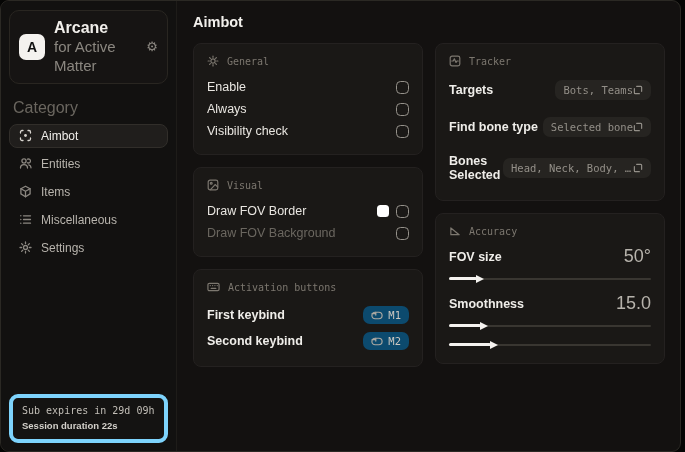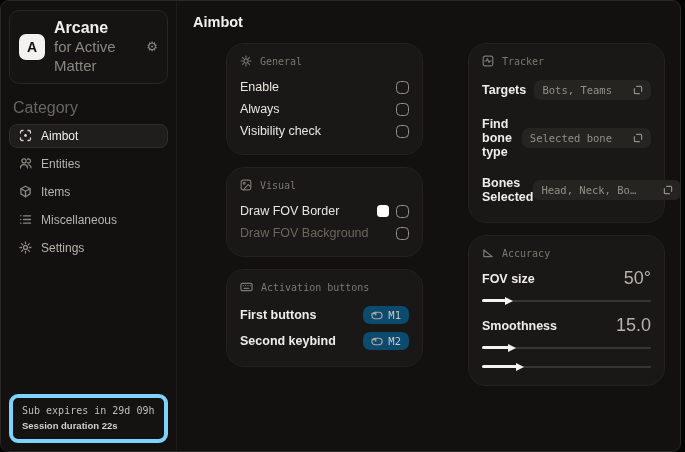--- a/index.html
+++ b/index.html
@@ -28,36 +28,36 @@
   .nav-item.sel svg { stroke:#d8d5cf; }
   .side-foot { margin-top:auto; background:#141312; border:4px solid #7dd3fc; border-radius:9px;
                padding:7px 9px 8px; }
   .foot-l1 { font-family:"DejaVu Sans Mono", monospace; font-size:10px; color:#c3bfb8; }
   .foot-l2 { font-size:9.5px; font-weight:bold; color:#d3d0ca; margin-top:4px; }
   
   .main { flex:1; padding:13px 15px 0 16px; }
   .page-title { font-size:14.5px; font-weight:bold; color:#f2f0ec; margin-bottom:13px; }
   .cols { display:flex; gap:12px; align-items:flex-start; }
   .col { flex:1; display:flex; flex-direction:column; gap:12px; min-width:0; }
-  .panel { background:#1a1816; border:1px solid #242120; border-radius:18px; padding:11px 13px 12px;margin-left:33px; }
+  .panel { background:#1a1816; border:1px solid #242120; border-radius:8px; padding:11px 13px 12px; }
   .p-head { display:flex; align-items:center; gap:8px; margin-bottom:9px;
             font-family:"DejaVu Sans Mono", monospace; font-size:10px; color:#7c776f; }
   .p-head svg { stroke:#7c776f; }
   .row { display:flex; align-items:center; justify-content:space-between; padding:4px 0; }
   .row-label { font-size:12.5px; color:#e9e6e1; }
   .row-label.dim { color:#6b6760; }
   .row-label.b { font-weight:bold; color:#efede9; }
   .checkbox { width:13px; height:13px; border:1.5px solid #96928b; border-radius:4.5px;
               background:transparent; flex:none; }
   .right-group { display:flex; align-items:center; gap:7px; }
   .swatch { width:12px; height:12px; border-radius:3.5px; flex:none; }
   .badge { display:flex; align-items:center; gap:5px; background:#0c4a6e; border-radius:7px;
            padding:3px 8px; font-family:"DejaVu Sans Mono", monospace; font-size:10.5px; color:#cbc7c0; }
   .badge svg { stroke:#aca8a1; }
-  .drop { display:flex; align-items:center; gap:21px; background:#262421; border-radius:7px;
+  .drop { display:flex; align-items:center; gap:0; background:#262421; border-radius:7px;
           padding:4px 8px; font-family:"DejaVu Sans Mono", monospace; font-size:10.5px;
           color:#938f88; max-width:148px; }
   .drop span { white-space:nowrap; overflow:hidden; text-overflow:ellipsis; }
   .drop svg { stroke:#938f88; flex:none; }
   .drow { margin-bottom:9px; } .drow:last-child { margin-bottom:2px; }
   .s-row { margin-bottom:10px; } .s-row:last-child { margin-bottom:2px; }
   .s-top { display:flex; justify-content:space-between; align-items:center; margin-bottom:7px; }
   .s-val { font-size:18px; color:#b7b3ac; }
   .slider { position:relative; height:9px; }
   .track { position:absolute; left:0; right:0; top:3.5px; height:2px; background:#393631; border-radius:1px; }
@@ -184,21 +184,21 @@
 
         <div class="panel">
           <div class="p-head">
             <svg width="13" height="12" viewBox="0 0 14 12">
               <rect x="1" y="2" width="12" height="8" rx="1.5"></rect>
                 <path d="M3.5 4.5h.1M6 4.5h.1M8.5 4.5h.1M11 4.5h.1M4.5 7.5h5"></path>
             </svg>
             <span>Activation buttons</span>
           </div>
           <div class="row">
-            <span class="row-label b">First buttons</span>
+            <span class="row-label b">First keybind</span>
             <span class="badge">
               <svg width="12" height="9" viewBox="0 0 13 9">
                 <rect x="1" y="1" width="11" height="7" rx="3.5"></rect>
                   <path d="M5.2 1v3M5.2 2.5h-4"></path>
               </svg>
               <span>M1</span>
             </span>
           </div>
           <div class="row">
             <span class="row-label b">Second keybind</span>

